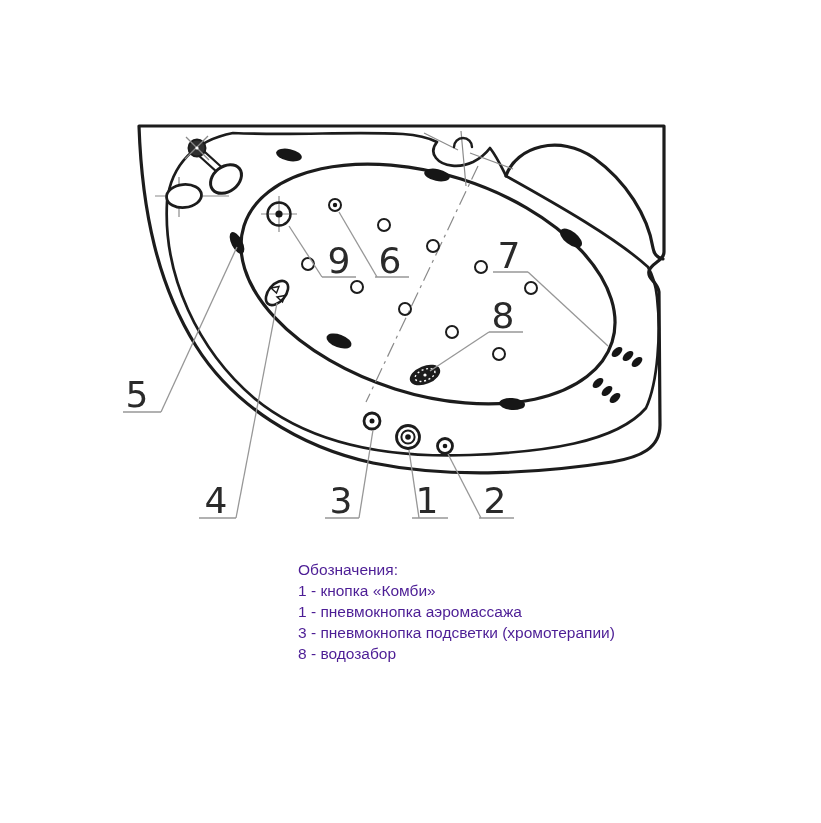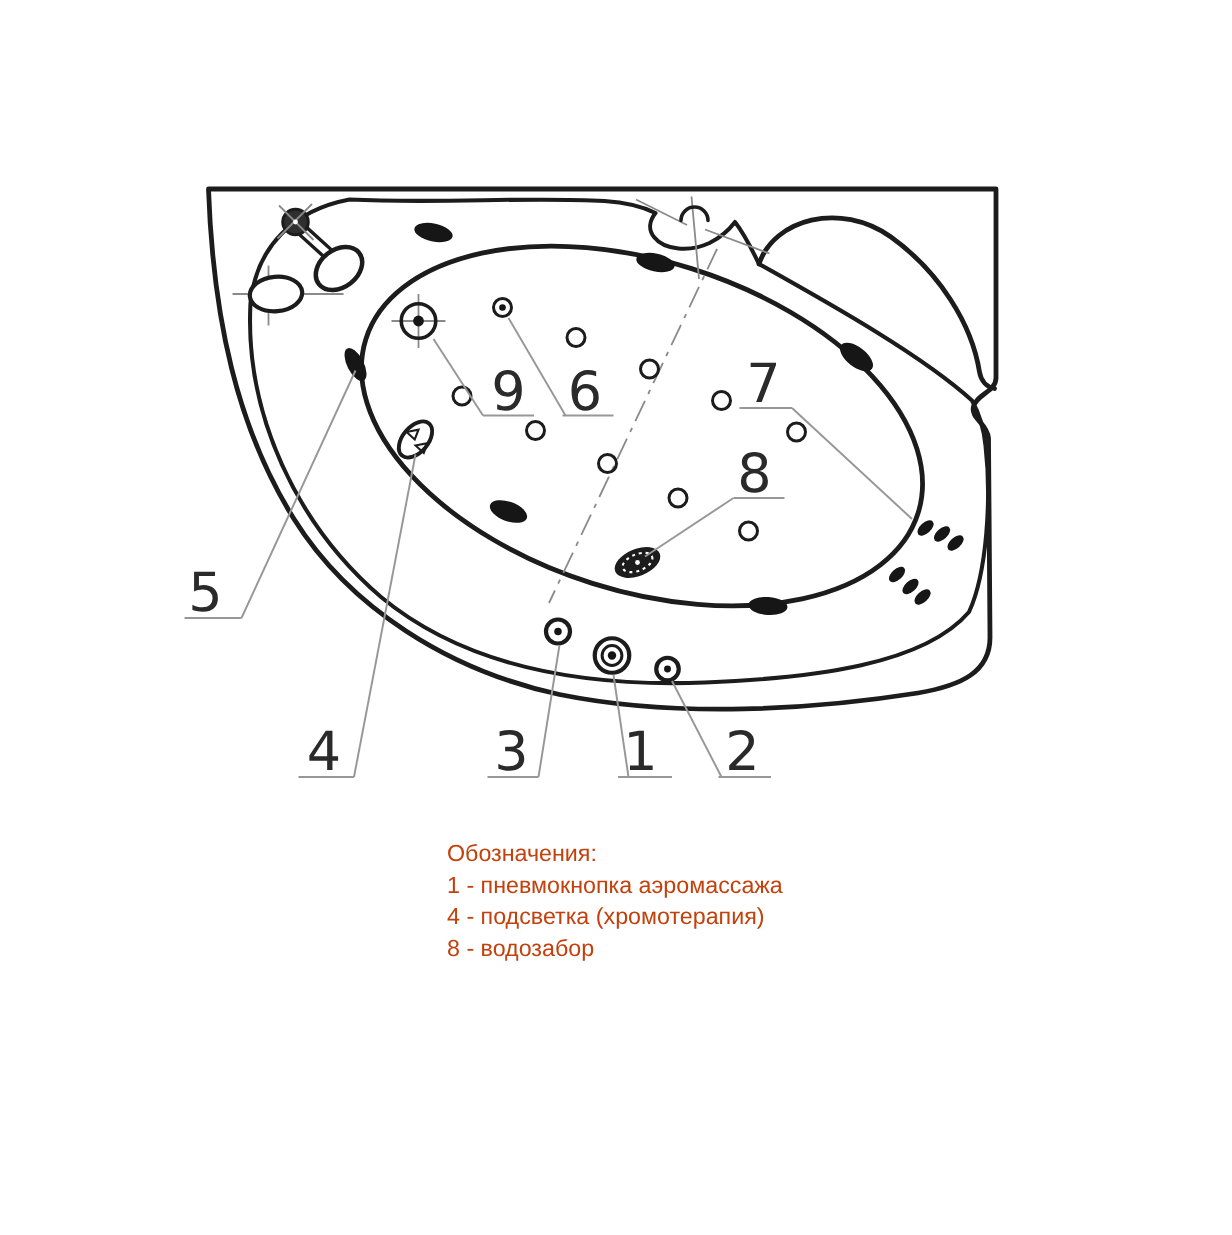--- a/index.html
+++ b/index.html
@@ -7,21 +7,21 @@
          font-family:"Liberation Sans",sans-serif;}
   .diagram-svg{position:absolute;left:0;top:0;}
   
   .ink{stroke:#1c1c1c;fill:none;stroke-linecap:round;stroke-linejoin:round;}
   .w3{stroke-width:3.2px;} .w28{stroke-width:2.7px;} .w24{stroke-width:2.4px;} .w2{stroke-width:2px;}
   .thin{stroke:#8a8a8a;stroke-width:1.2px;fill:none;}
   .leader{stroke:#979797;stroke-width:1.3px;fill:none;}
   .jet{fill:#161616;stroke:none;}
   .callout-num{font-family:"DejaVu Sans",sans-serif;font-size:36px;fill:#2a2a2a;text-anchor:middle;}
   
-  .legend{position:absolute;left:298px;top:559px;color:#c2410c;font-size:15.5px;line-height:21px;
+  .legend{position:absolute;left:298px;top:559px;color:#4c1d95;font-size:15.5px;line-height:21px;
           white-space:nowrap;}
   .legend div{height:21px;}
 </style>
 </head>
 <body>
 
 <div class="stage">
 
   <svg class="diagram-svg" width="821" height="823" viewBox="0 0 821 823">
 
@@ -181,17 +181,18 @@
       <text class="callout-num" x="427" y="513">1</text>
 
       <line class="leader" x1="479" y1="518" x2="514" y2="518"></line>
       <line class="leader" x1="481" y1="518" x2="448" y2="454"></line>
       <text class="callout-num" x="495" y="513">2</text>
     </g>
   </svg>
 
   <div class="legend">
     <div>Обозначения:</div>
+    <div>1 - кнопка «Комби»</div>
     <div>1 - пневмокнопка аэромассажа</div>
-    <div>4 - подсветка (хромотерапия)</div>
+    <div>3 - пневмокнопка подсветки (хромотерапии)</div>
     <div>8 - водозабор</div>
   </div>
 </div>
 
 </body></html>

